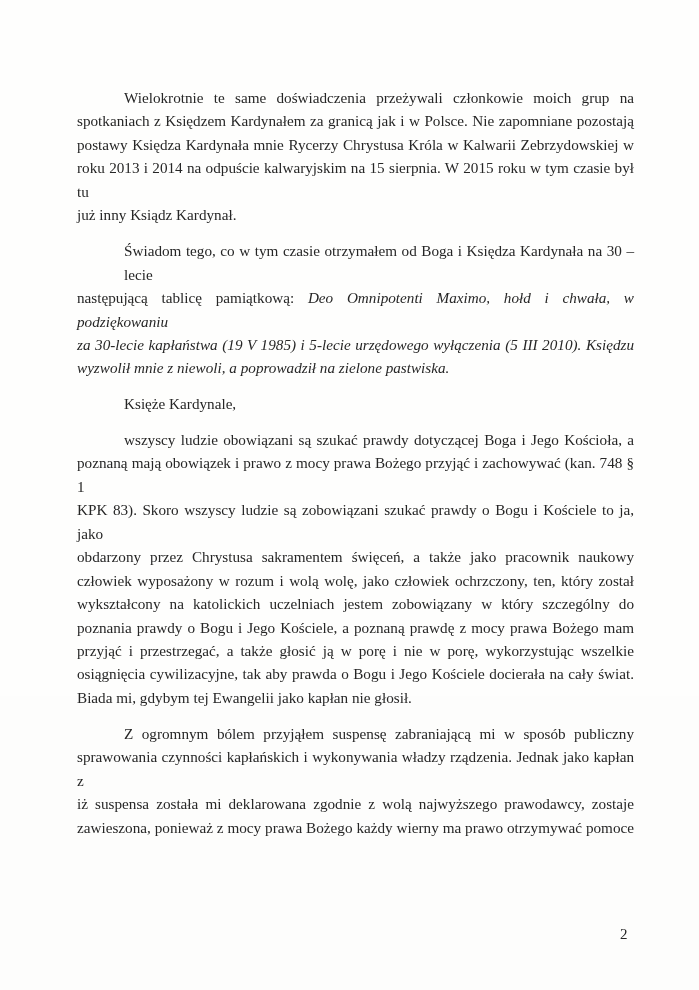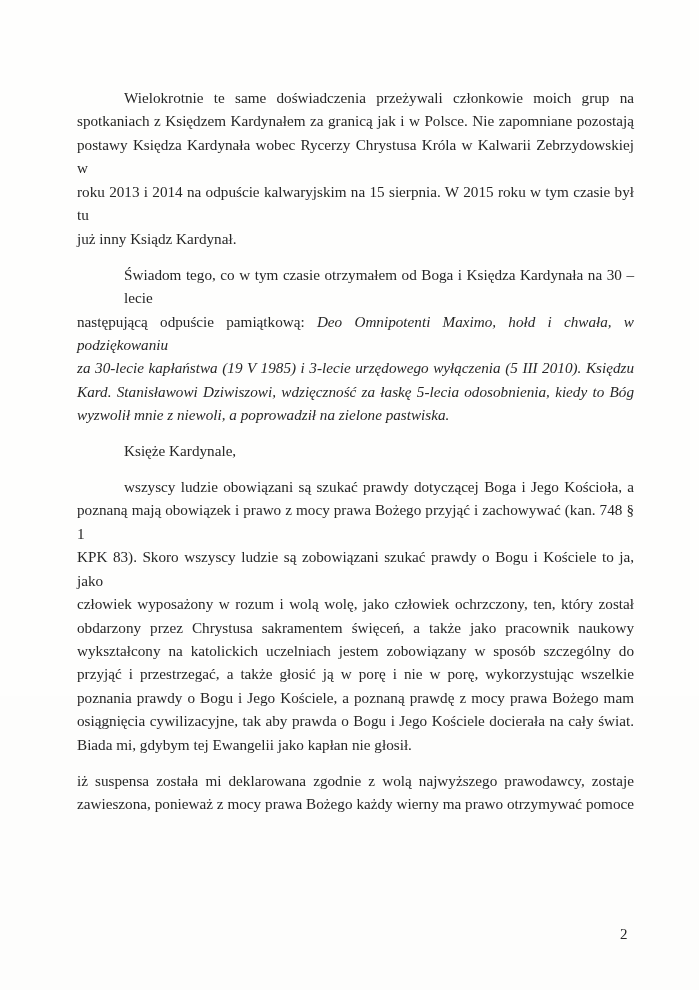--- a/index.html
+++ b/index.html
@@ -40,51 +40,52 @@
   </style>
 </head>
 <body>
 
 <div class="page">
   <div class="body-text">
 
     <p class="para" style="text-indent:0">
       <span class="line first">Wielokrotnie te same doświadczenia przeżywali członkowie moich grup na</span>
       <span class="line">spotkaniach z Księdzem Kardynałem za granicą jak i w Polsce. Nie zapomniane pozostają</span>
-      <span class="line">postawy Księdza Kardynała wobec Rycerzy Chrystusa Króla w Kalwarii Zebrzydowskiej w</span>
+      <span class="line">postawy Księdza Kardynała mnie Rycerzy Chrystusa Króla w Kalwarii Zebrzydowskiej w</span>
       <span class="line">roku 2013 i 2014 na odpuście kalwaryjskim na 15 sierpnia. W 2015 roku w tym czasie był tu</span>
       <span class="line last">już inny Ksiądz Kardynał.</span>
     </p>
 
     <p class="para" style="text-indent:0">
       <span class="line first">Świadom tego, co w tym czasie otrzymałem od Boga i Księdza Kardynała na 30 –lecie</span>
-      <span class="line"><span>następującą odpuście pamiątkową: </span><em>Deo Omnipotenti Maximo, hołd i chwała, w podziękowaniu</em></span>
-      <em class="line">za 30-lecie kapłaństwa (19 V 1985) i 3-lecie urzędowego wyłączenia (5 III 2010). Księdzu</em>
-      <em class="line">Kard. Stanisławowi Dziwiszowi, wdzięczność za łaskę 5-lecia odosobnienia, kiedy to Bóg</em>
+      <span class="line"><span>następującą tablicę pamiątkową: </span><em>Deo Omnipotenti Maximo, hołd i chwała, w podziękowaniu</em></span>
+      <em class="line">za 30-lecie kapłaństwa (19 V 1985) i 5-lecie urzędowego wyłączenia (5 III 2010). Księdzu</em>
       <em class="line last">wyzwolił mnie z niewoli, a poprowadził na zielone pastwiska.</em>
     </p>
 
     <p class="para salutation" style="text-indent:0">
       <span class="line first last">Księże Kardynale,</span>
     </p>
 
     <p class="para" style="text-indent:0">
       <span class="line first">wszyscy ludzie obowiązani są szukać prawdy dotyczącej Boga i Jego Kościoła, a</span>
       <span class="line">poznaną mają obowiązek i prawo z mocy prawa Bożego przyjąć i zachowywać (kan. 748 § 1</span>
       <span class="line">KPK 83). Skoro wszyscy ludzie są zobowiązani szukać prawdy o Bogu i Kościele to ja, jako</span>
+      <span class="line">obdarzony przez Chrystusa sakramentem święceń, a także jako pracownik naukowy</span>
       <span class="line">człowiek wyposażony w rozum i wolą wolę, jako człowiek ochrzczony, ten, który został</span>
-      <span class="line">obdarzony przez Chrystusa sakramentem święceń, a także jako pracownik naukowy</span>
-      <span class="line">wykształcony na katolickich uczelniach jestem zobowiązany w sposób szczególny do</span>
+      <span class="line">wykształcony na katolickich uczelniach jestem zobowiązany w który szczególny do</span>
+      <span class="line">poznania prawdy o Bogu i Jego Kościele, a poznaną prawdę z mocy prawa Bożego mam</span>
       <span class="line">przyjąć i przestrzegać, a także głosić ją w porę i nie w porę, wykorzystując wszelkie</span>
-      <span class="line">poznania prawdy o Bogu i Jego Kościele, a poznaną prawdę z mocy prawa Bożego mam</span>
       <span class="line">osiągnięcia cywilizacyjne, tak aby prawda o Bogu i Jego Kościele docierała na cały świat.</span>
       <span class="line last">Biada mi, gdybym tej Ewangelii jako kapłan nie głosił.</span>
     </p>
 
     <p class="para" style="text-indent:0">
+      <span class="line first">Z ogromnym bólem przyjąłem suspensę zabraniającą mi w sposób publiczny</span>
+      <span class="line">sprawowania czynności kapłańskich i wykonywania władzy rządzenia. Jednak jako kapłan z</span>
       <span class="line">iż suspensa została mi deklarowana zgodnie z wolą najwyższego prawodawcy, zostaje</span>
       <span class="line">zawieszona, ponieważ z mocy prawa Bożego każdy wierny ma prawo otrzymywać pomoce</span>
 
     </p>
 
   </div>
 
   <div class="page-number">2</div>
 </div>
 

